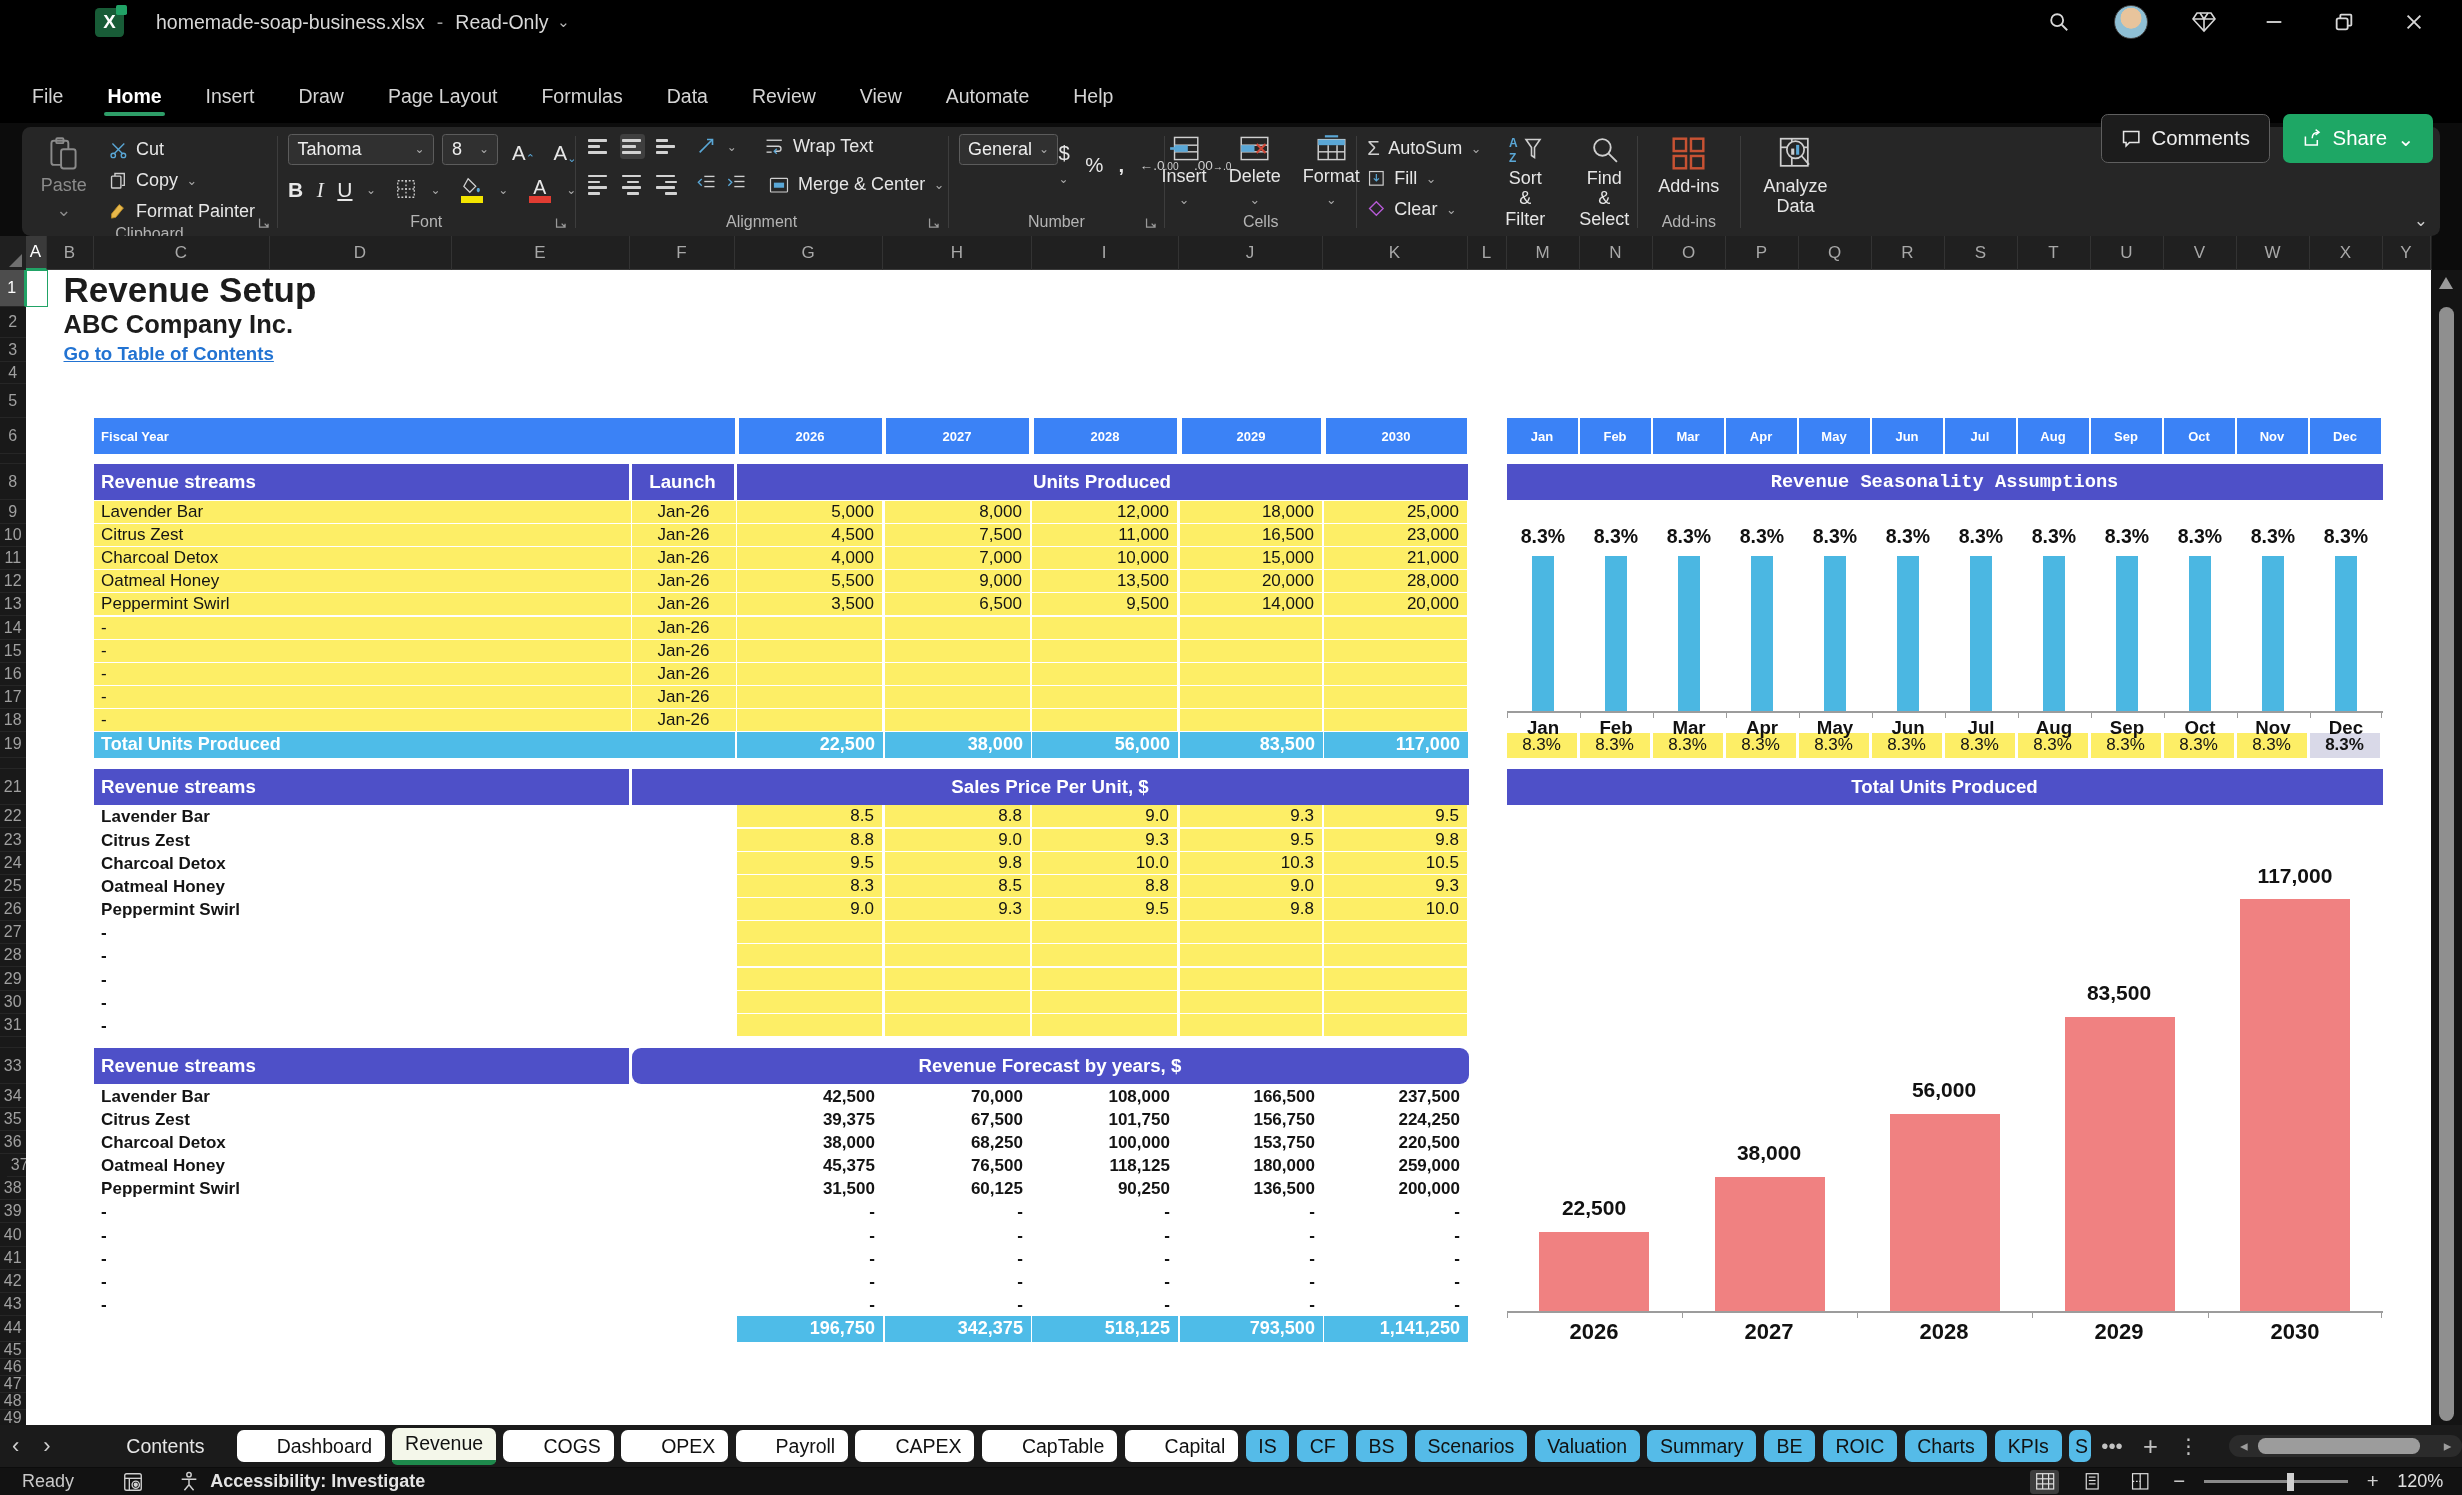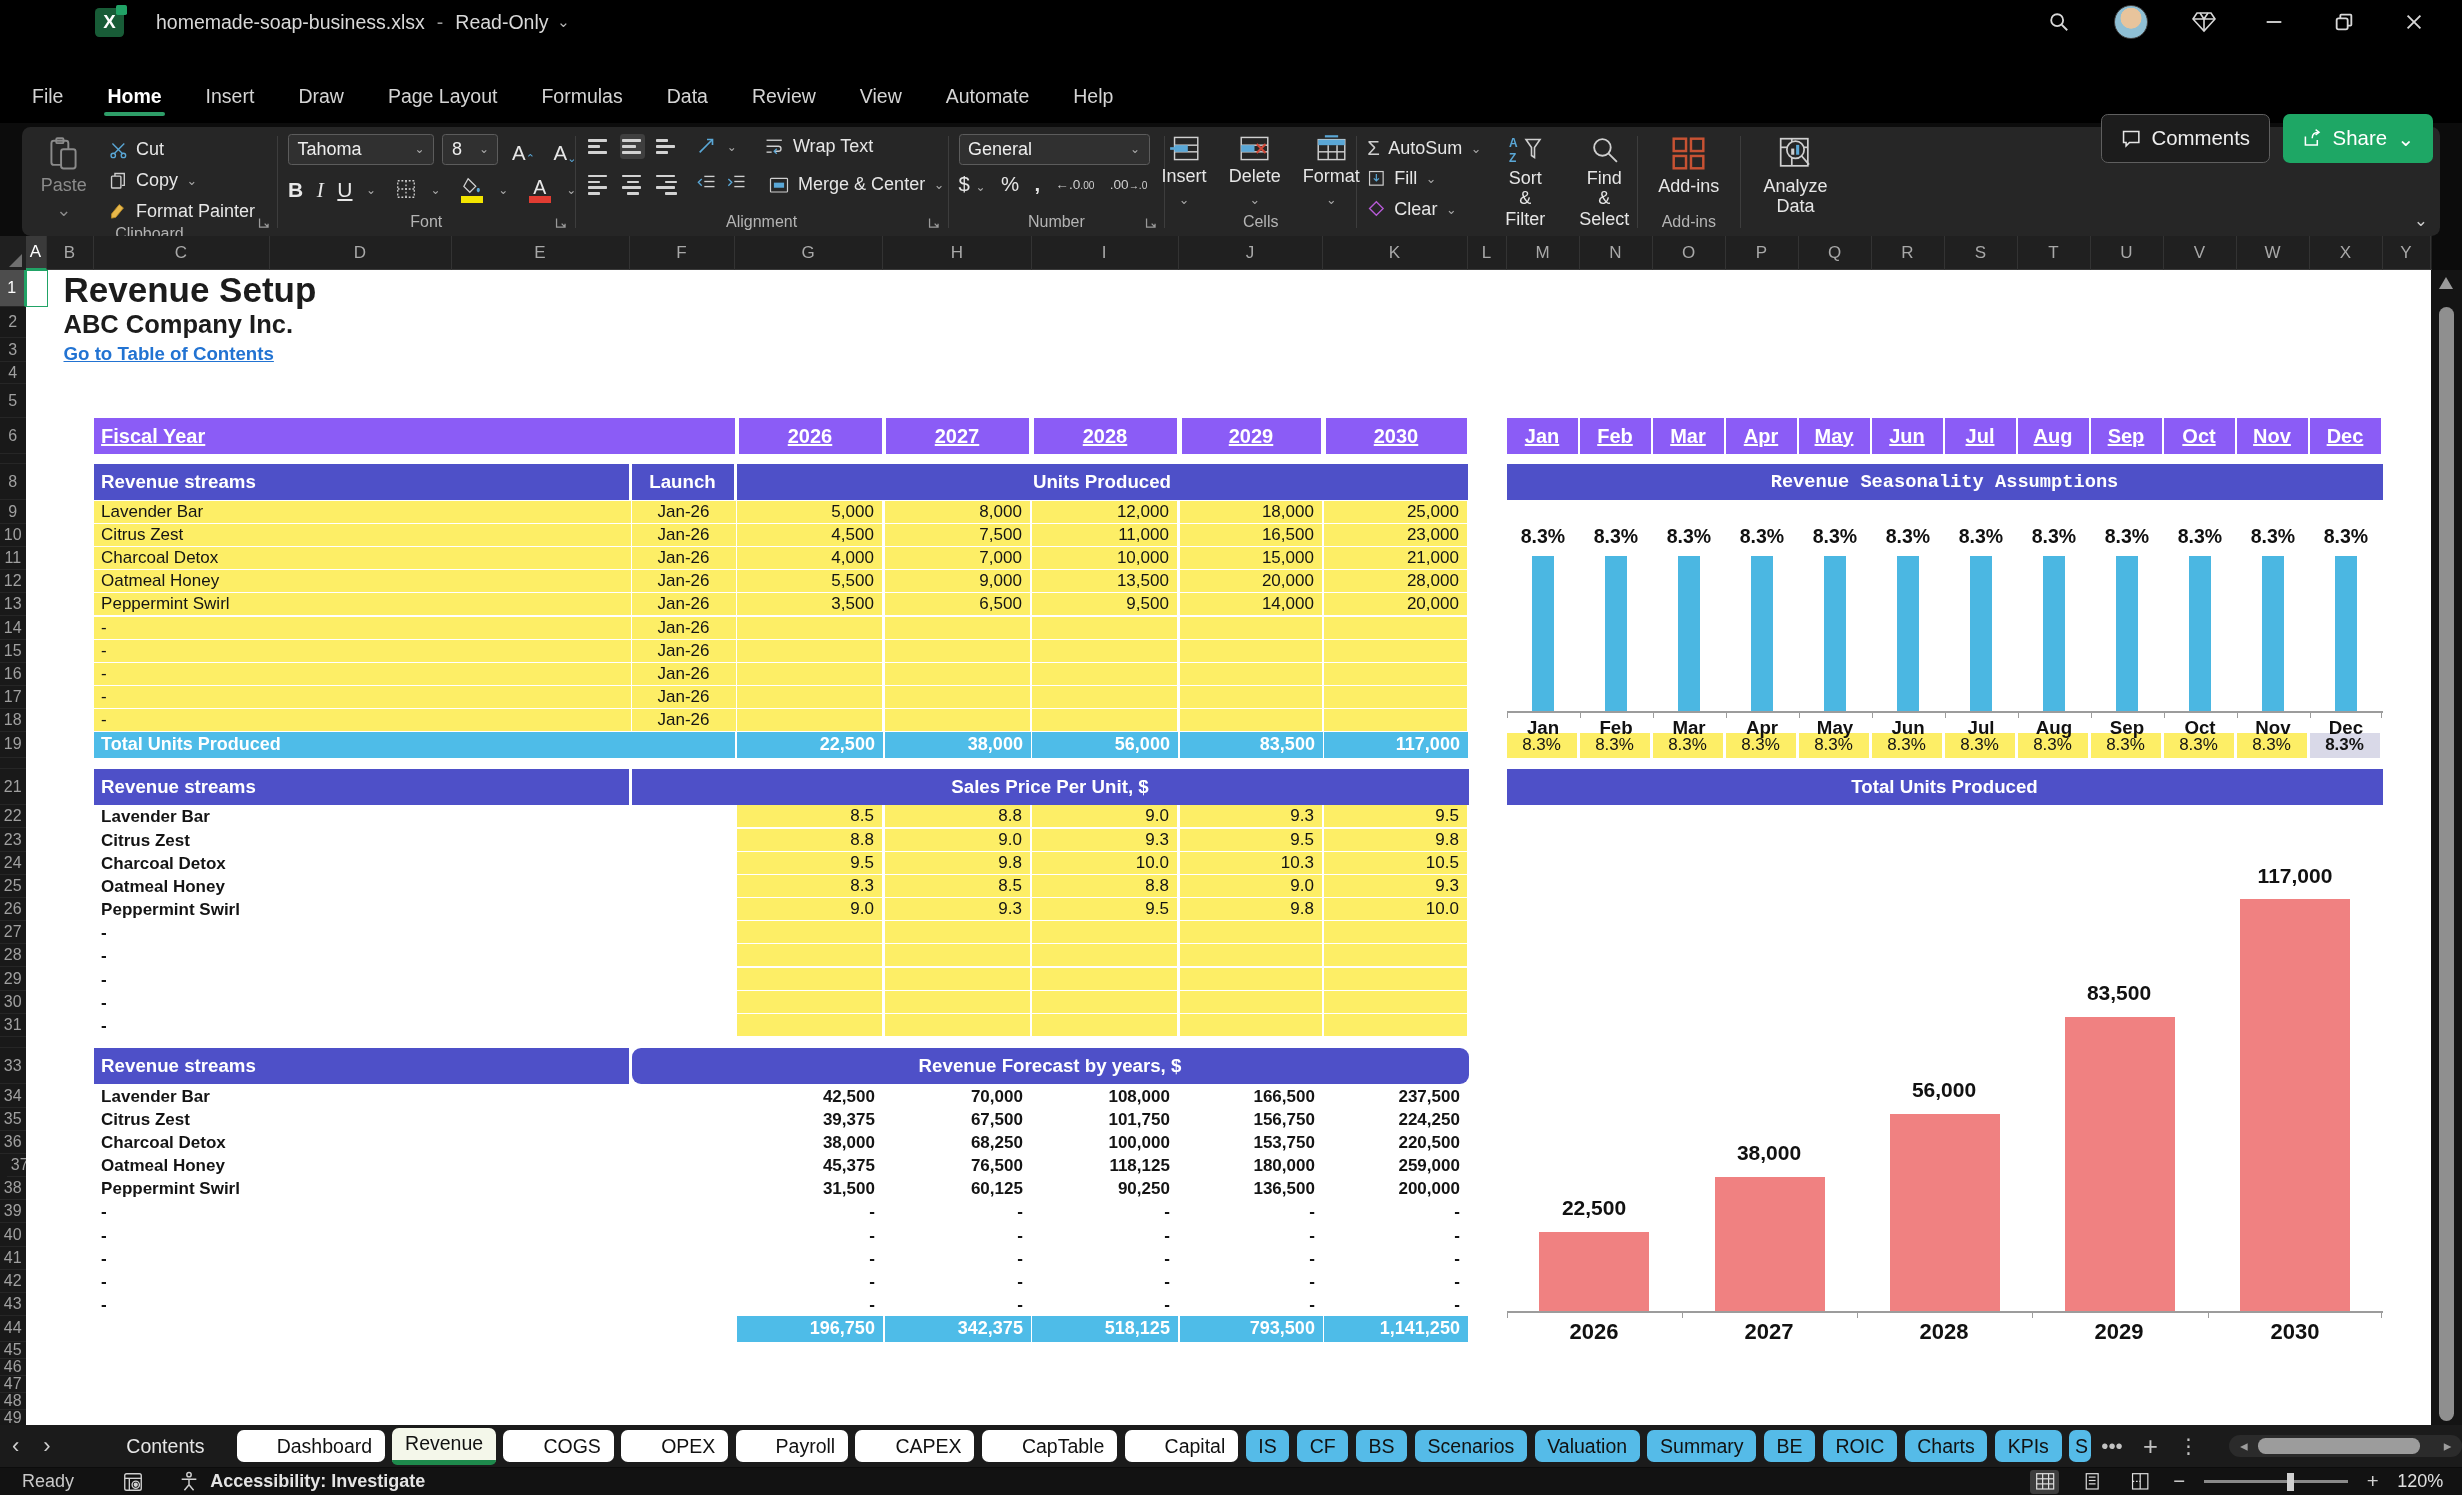--- a/index.html
+++ b/index.html
@@ -98,21 +98,21 @@
             align-items:center; justify-content:center; border-bottom:0.8px solid #262626; }
   .rowhdr.active { background:#4d4d4d; color:#fff; border-right:2.5px solid #21a366; }
   #content { position:absolute; left:25.5px; top:0; width:2406px; height:100%; background:#fff; overflow:hidden; }
   .a1sel { position:absolute; left:0; top:0; width:22px; height:37px; border:1.7px solid #21a366; }
   .sheet-title { position:absolute; left:38px; top:0px; font-size:35px; font-weight:bold; color:#1c1c1c; }
   .sheet-company { position:absolute; left:38px; top:40px; font-size:25.5px; font-weight:bold; color:#1c1c1c; }
   .sheet-link { position:absolute; left:38px; top:73px; font-size:18.7px; font-weight:bold; color:#2273d2;
                 text-decoration:underline; }
   .cell { position:absolute; display:flex; align-items:center; font-size:17px; color:#141414; padding:0 7.6px; }
   .hdrc { background:#4e50c8; color:#fff; font-weight:bold; font-size:18.7px; }
-  .fyc { background:#8b5cf6; color:#fff; font-weight:bold; font-size:20px;text-decoration:underline; }
+  .fyc { background:#3b82f6; color:#fff; font-weight:bold; font-size:13px; }
   .yel { background:#fdee66; border-right:1.7px solid #fff; border-bottom:0.8px solid #fff; }
   .cyn { background:#4ebce8; color:#fff; font-weight:bold; font-size:18px; }
   .num { justify-content:flex-end; }
   .ctr { justify-content:center; }
   .bold { font-weight:bold; }
 
   
   .chart { position:absolute; background:#fff; }
   .bar { position:absolute; }
   .axisline { position:absolute; height:1.7px; background:#9c9c9c; }
@@ -418,21 +418,21 @@
       <div class="glabel">Alignment</div>
       <div class="launcher">
         <svg width="13.6" height="13.6" viewBox="0 0 16 16" fill="none" stroke="#9a9a9a" stroke-width="1.5">
             <path d="M3 3 v10 h10 M9 9 l4 4 M13 9 v4 h-4"></path>
           </svg>
       </div>
     </div>
     <div class="vsep"></div>
 
     <div class="rgroup" style="width:216px">
-      <div class="gbody" style="flex-direction:column">
+      <div class="gbody" style="flex-direction:row">
         <div class="combo" style="width:191px">
           <span>General</span>
             <span class="chev">⌄</span>
         </div>
         <div class="numrow">
           <span>$ <span class="chev" style="font-size:12px;color:#aaa">⌄</span></span>
           <span>%</span>
           <span style="font-weight:bold">,</span>
           <span style="font-size:13.6px;color:#cfcfcf">←.0<span style="font-size:10.2px">.00</span></span>
           <span style="font-size:13.6px;color:#cfcfcf">.00<span style="font-size:10.2px">→.0</span></span>

